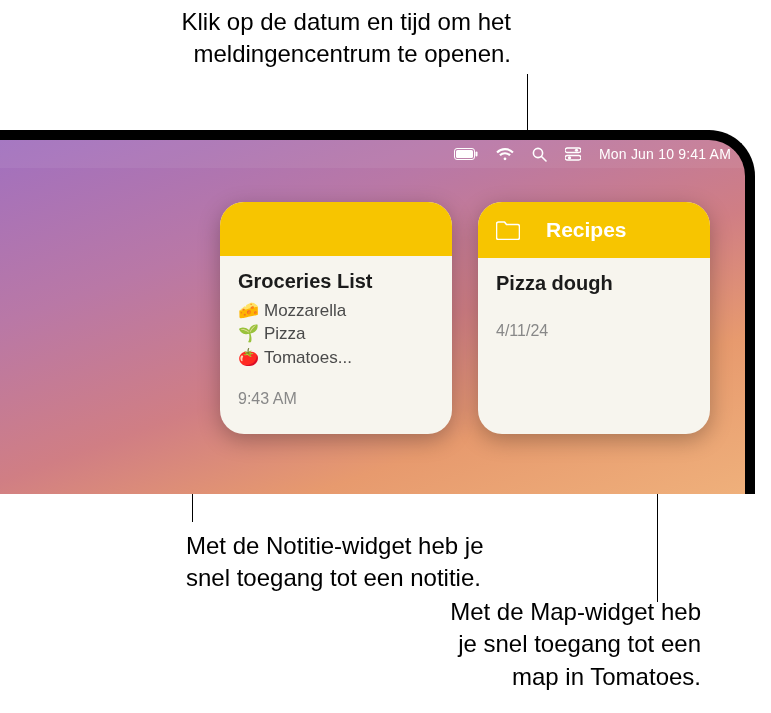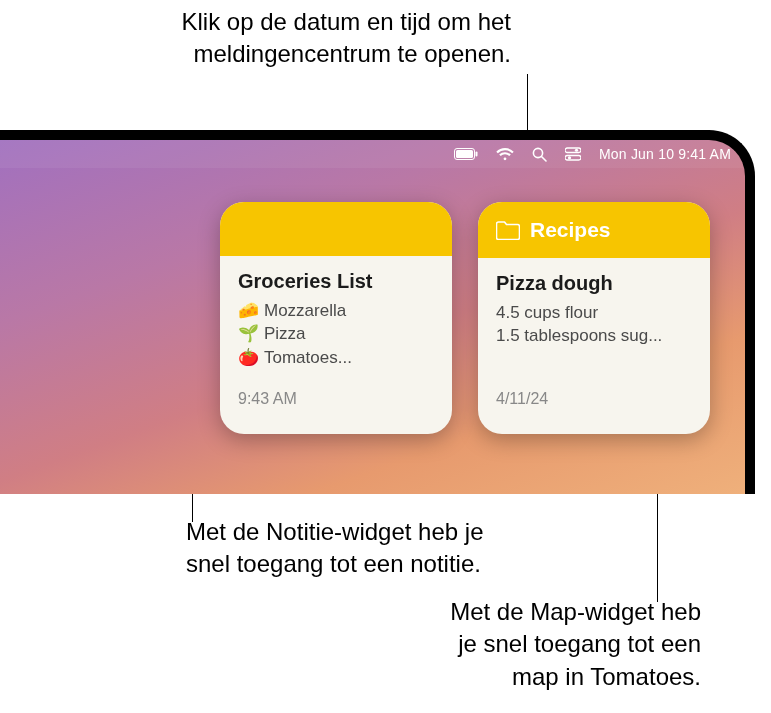--- a/index.html
+++ b/index.html
@@ -16,21 +16,21 @@
     font-size: 24px;
     line-height: 1.35;
     color: #000;
   }
   .callout.top {
     top: 6px;
     right: 260px;
     text-align: right;
   }
   .callout.mid {
-    top: 516px;
+    top: 530px;
     left: 186px;
     text-align: left;
   }
   .callout.bot {
     top: 596px;
     right: 70px;
     text-align: right;
   }
   .leader {
     position: absolute;
@@ -85,21 +85,21 @@
     box-shadow: 0 6px 22px rgba(0,0,0,0.28);
     display: flex;
     flex-direction: column;
   }
   .widget .header {
     background: #f7c500;
     height: 56px;
     display: flex;
     align-items: center;
     padding: 0 18px;
-    gap: 10px;
+    gap: 26px;
   }
   .widget .header .folder-title {
     color: #fff;
     font-size: 21px;
     font-weight: 600;
   }
   .widget .body {
     flex: 1;
     padding: 14px 18px 26px;
     display: flex;
@@ -207,22 +207,18 @@
       <div class="header">
         <span class="folder-icon">
           <svg width="24" height="19" viewBox="0 0 24 19">
               <path d="M2.5 1h6l2 2.5H21.5A2 2 0 0123.5 5.5v11A2 2 0 0121.5 18.5H2.5A2 2 0 010.5 16.5V3A2 2 0 012.5 1z" fill="none" stroke="#fff" stroke-width="1.6" stroke-linejoin="round"></path>
             </svg>
         </span>
         <span class="folder-title">Recipes</span>
       </div>
       <div class="body">
         <div class="note-title">Pizza dough</div>
-        <div class="items">
-          <div>4.5 cups flour</div>
-          <div>1.5 tablespoons sug...</div>
-        </div>
         <div class="timestamp">4/11/24</div>
       </div>
     </div>
 
   </div>
 </div>
 
 </body></html>

